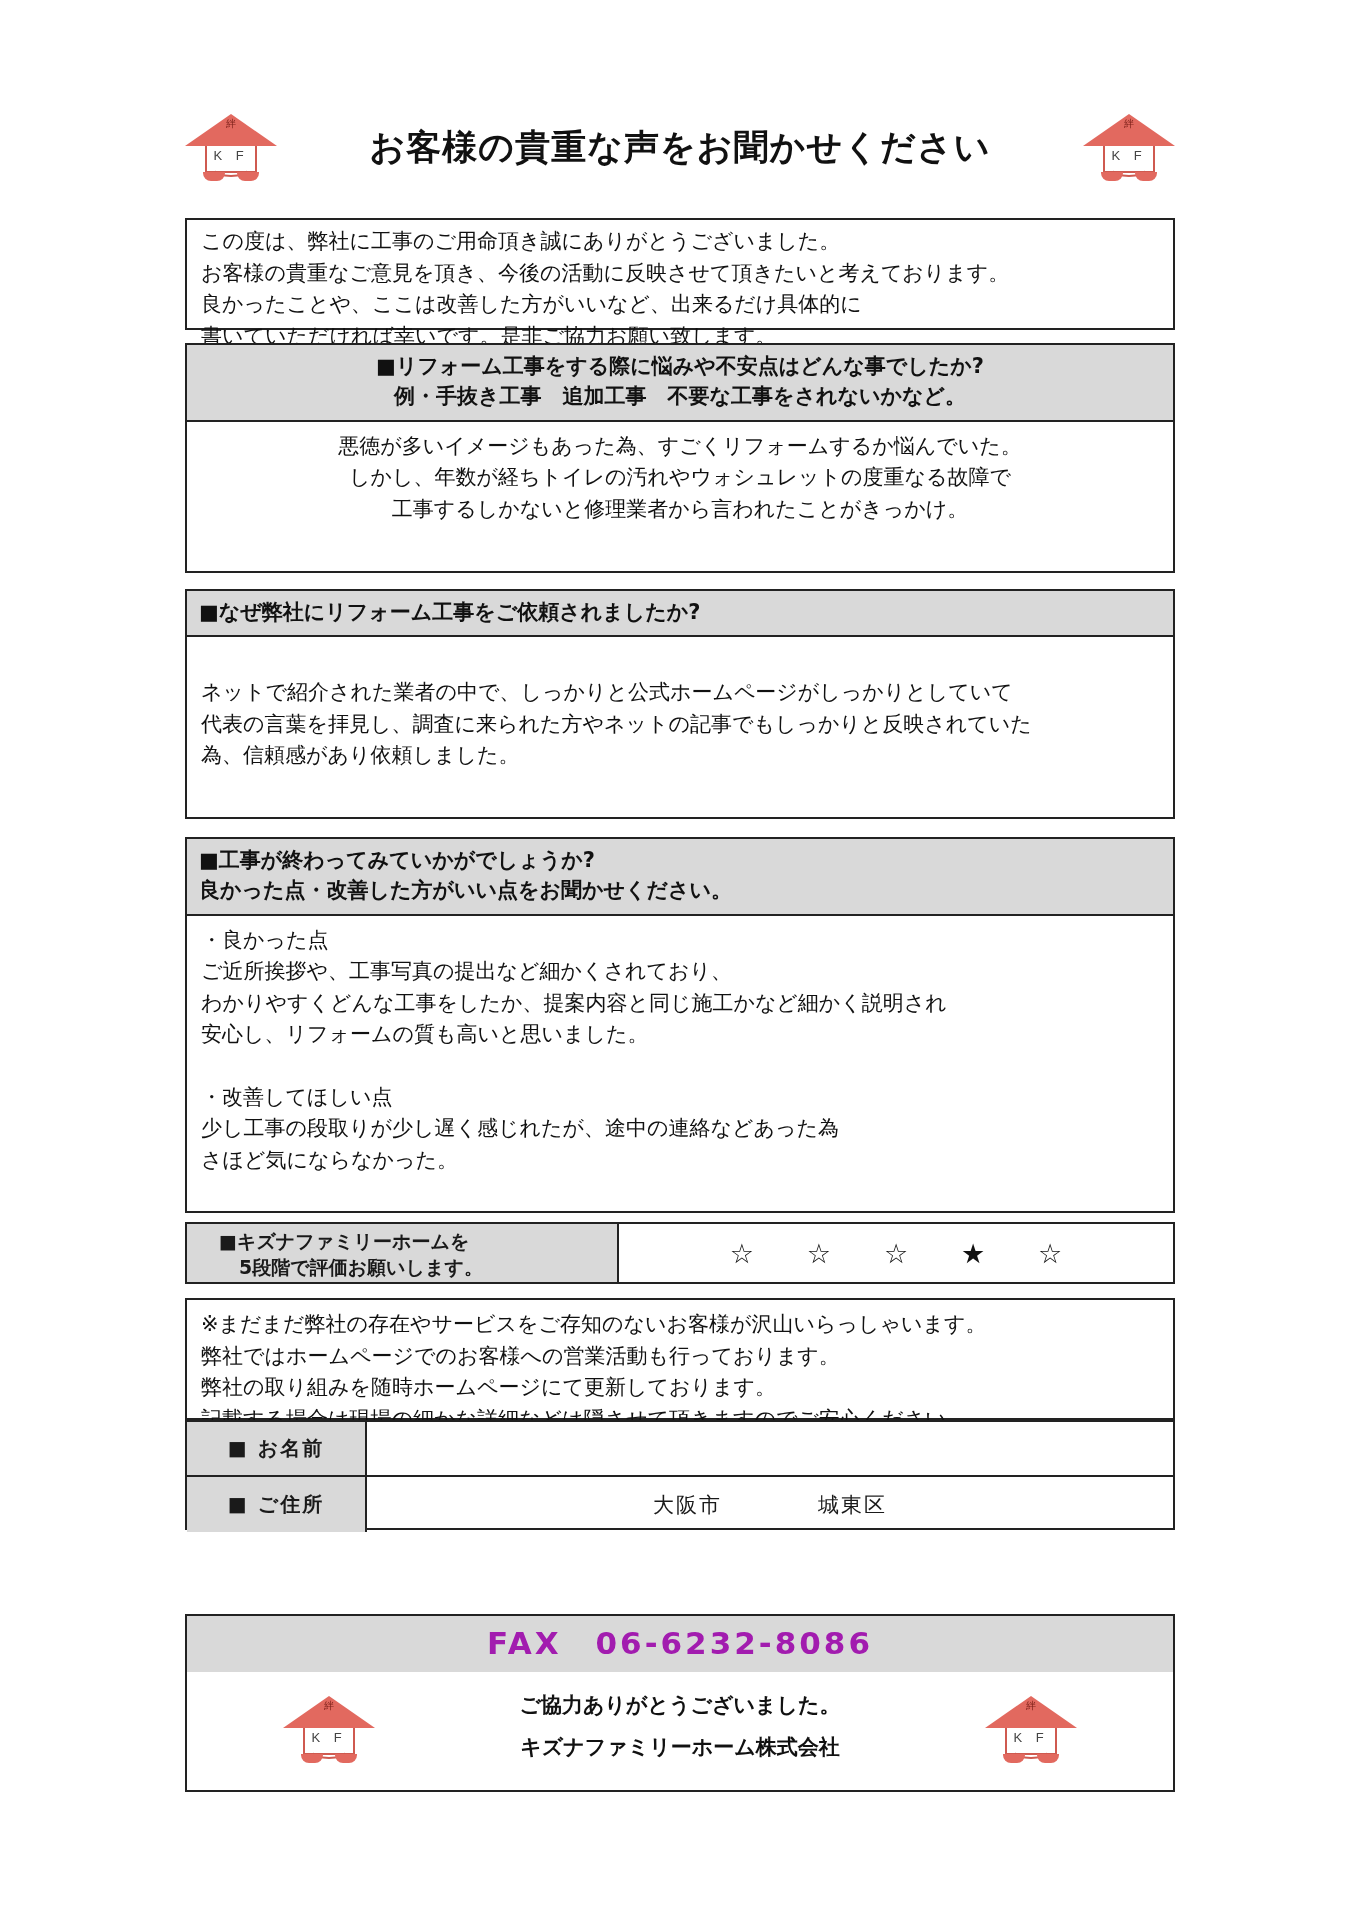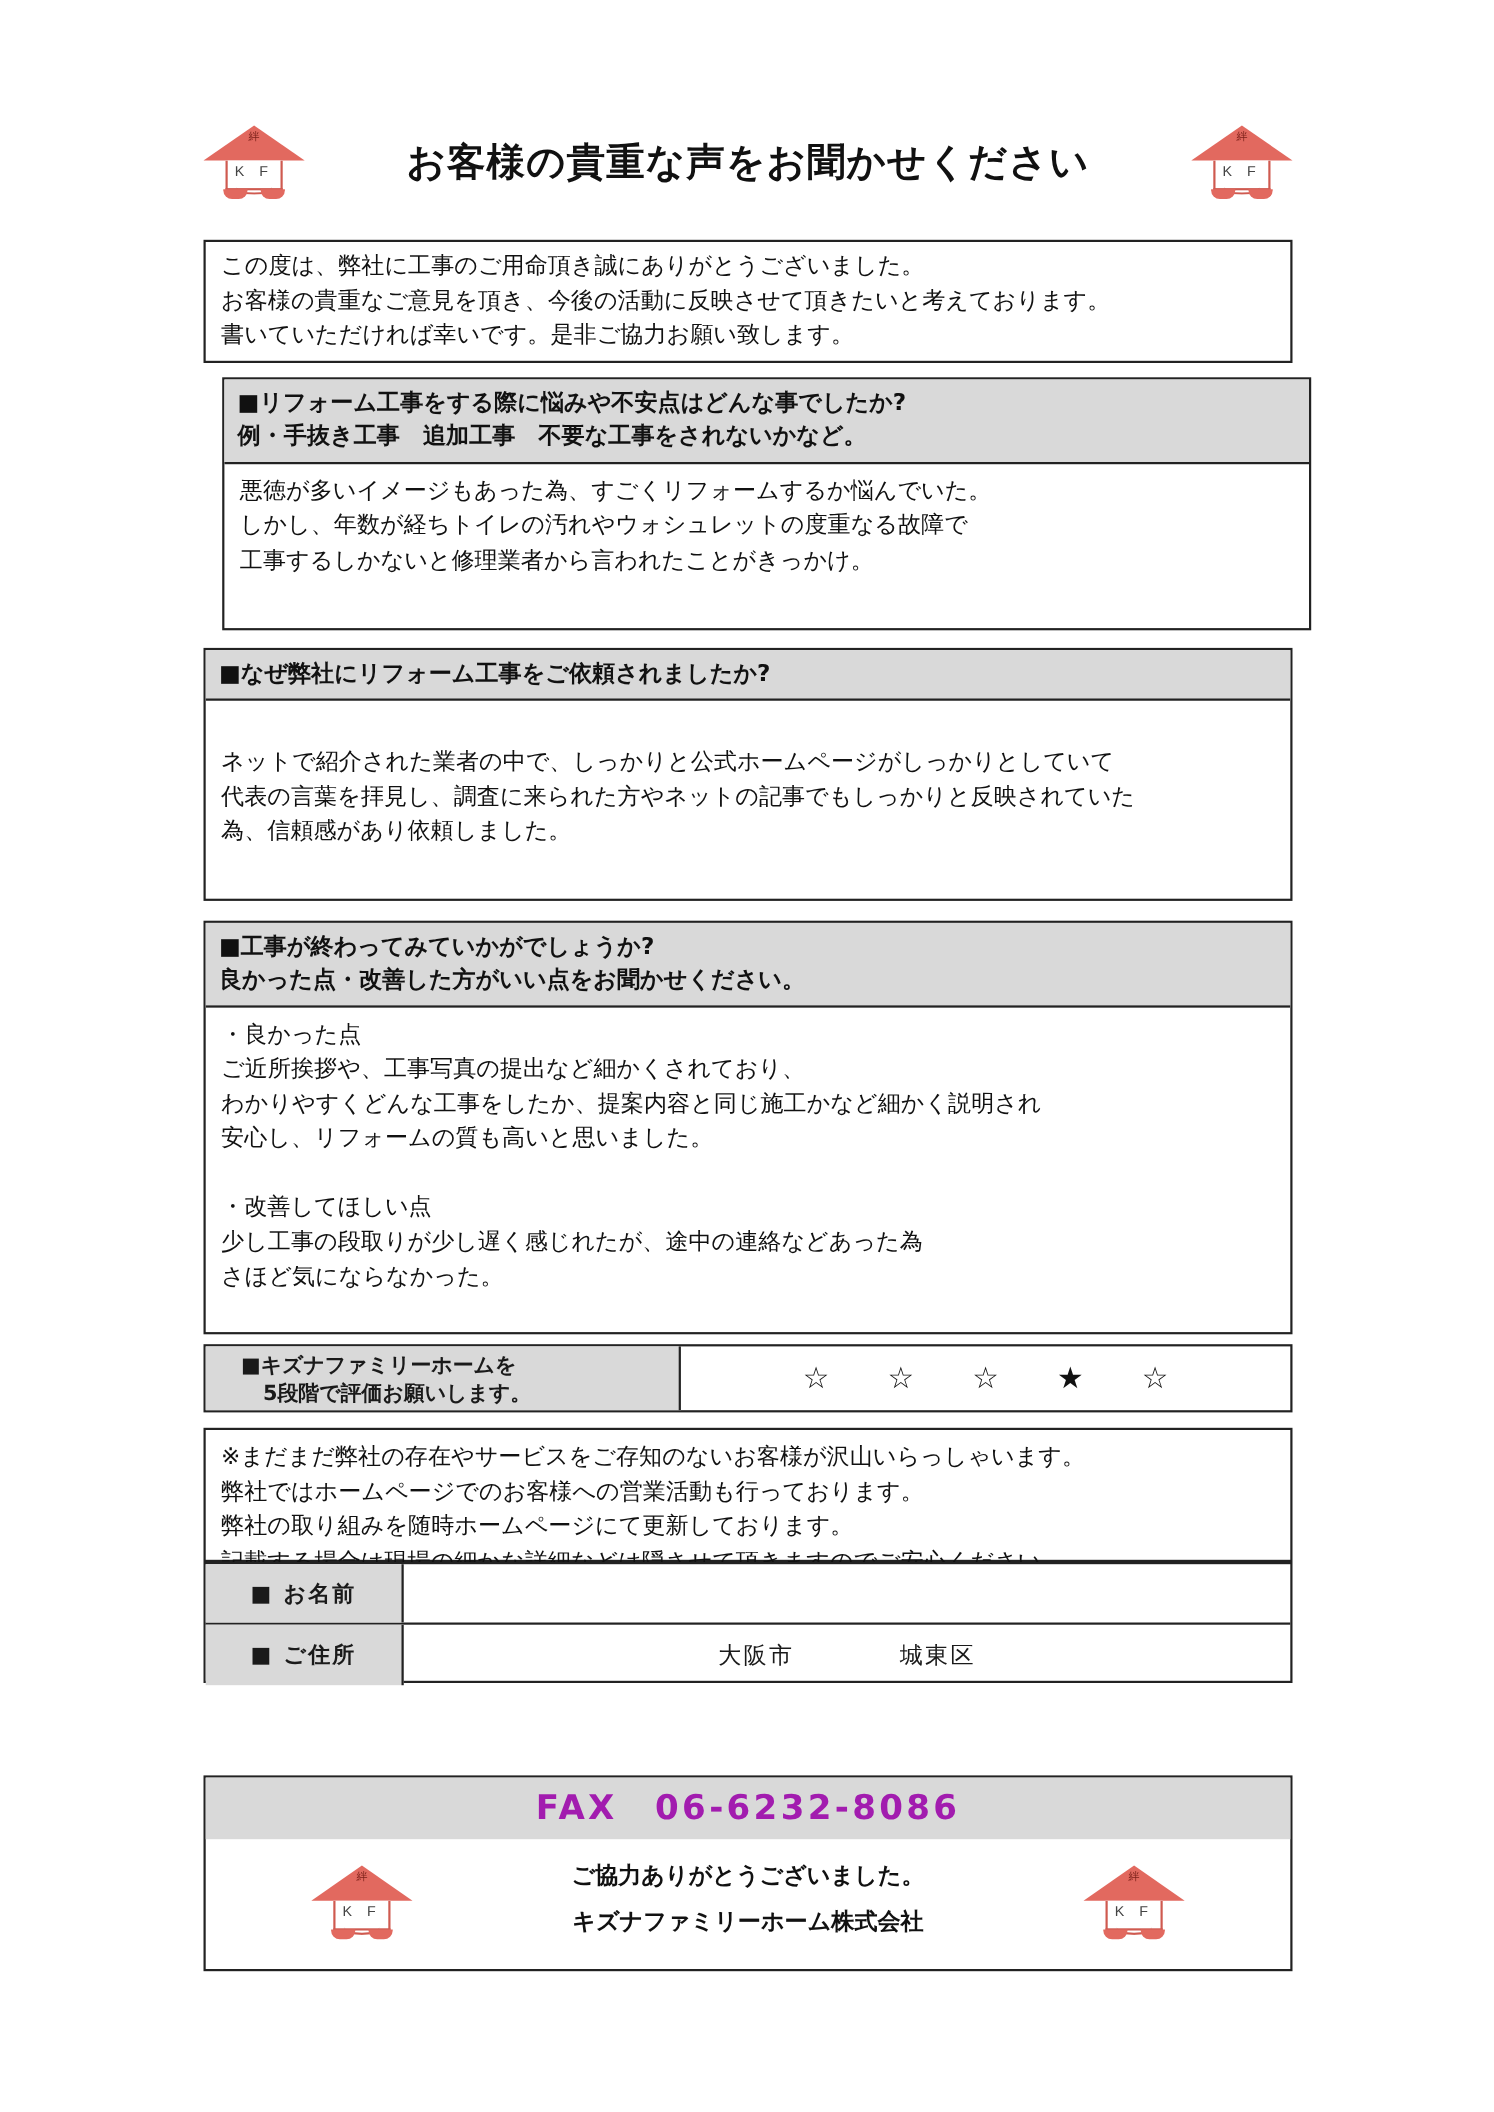--- a/index.html
+++ b/index.html
@@ -141,21 +141,21 @@
   
   #intro {
     left: 185px;
     top: 218px;
     width: 990px;
     height: 112px;
   }
   #intro .ans { padding-top: 6px; }
 
   
-  #q1 { left: 202px; top: 343px; width: 990px; height: 230px; }
+  #q1 { left: 185px; top: 343px; width: 990px; height: 230px; text-align: center; }
   
   #q2 { left: 185px; top: 589px; width: 990px; height: 230px; }
   
   #q3 { left: 185px; top: 837px; width: 990px; height: 376px; }
 
   
   #rating {
     left: 185px;
     top: 1222px;
     width: 990px;
@@ -321,20 +321,21 @@
       <div class="smile"></div>
       <div class="foot l"></div>
       <div class="foot r"></div>
     </div>
   </div>
 
   <div class="box" id="intro">
     <div class="ans">
       <div>この度は、弊社に工事のご用命頂き誠にありがとうございました。</div>
       <div>お客様の貴重なご意見を頂き、今後の活動に反映させて頂きたいと考えております。</div>
+      <div>良かったことや、ここは改善した方がいいなど、出来るだけ具体的に</div>
       <div>書いていただければ幸いです。是非ご協力お願い致します。</div>
     </div>
   </div>
 
   <div class="box" id="q1">
     <div class="qhead">
       <div class="qline">■リフォーム工事をする際に悩みや不安点はどんな事でしたか?</div>
       <div class="qline">例・手抜き工事　追加工事　不要な工事をされないかなど。</div>
     </div>
     <div class="ans">

